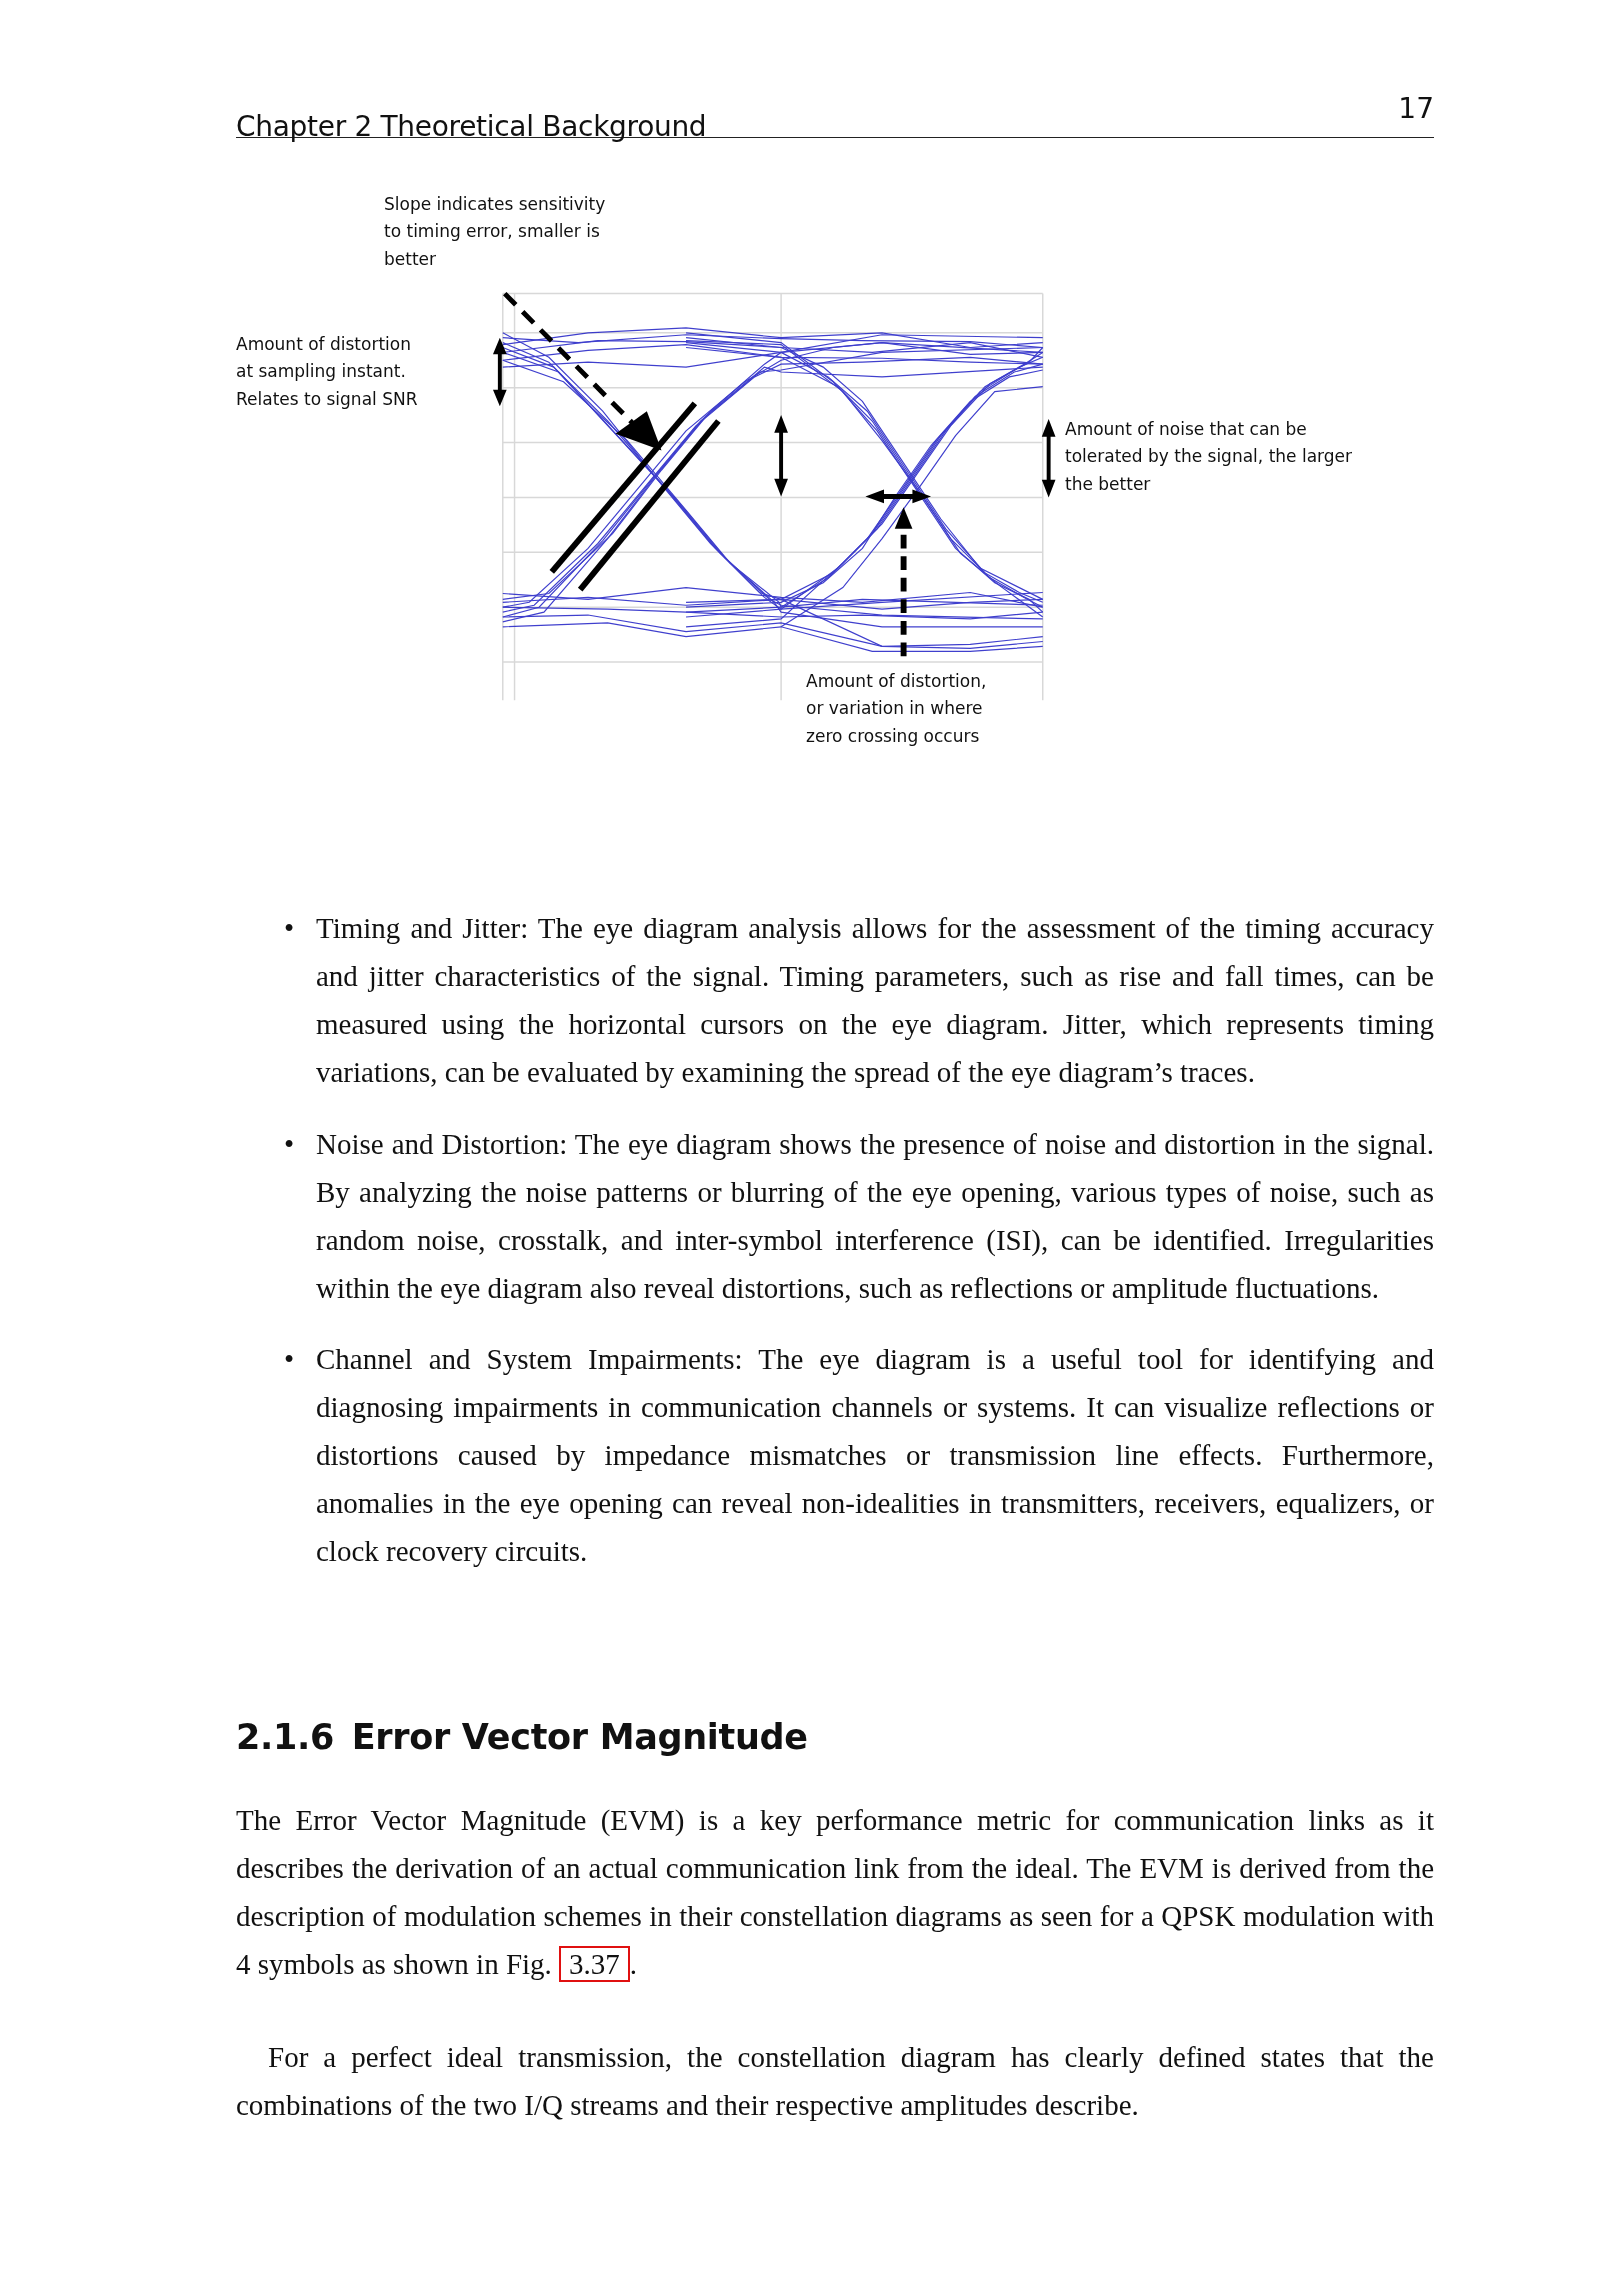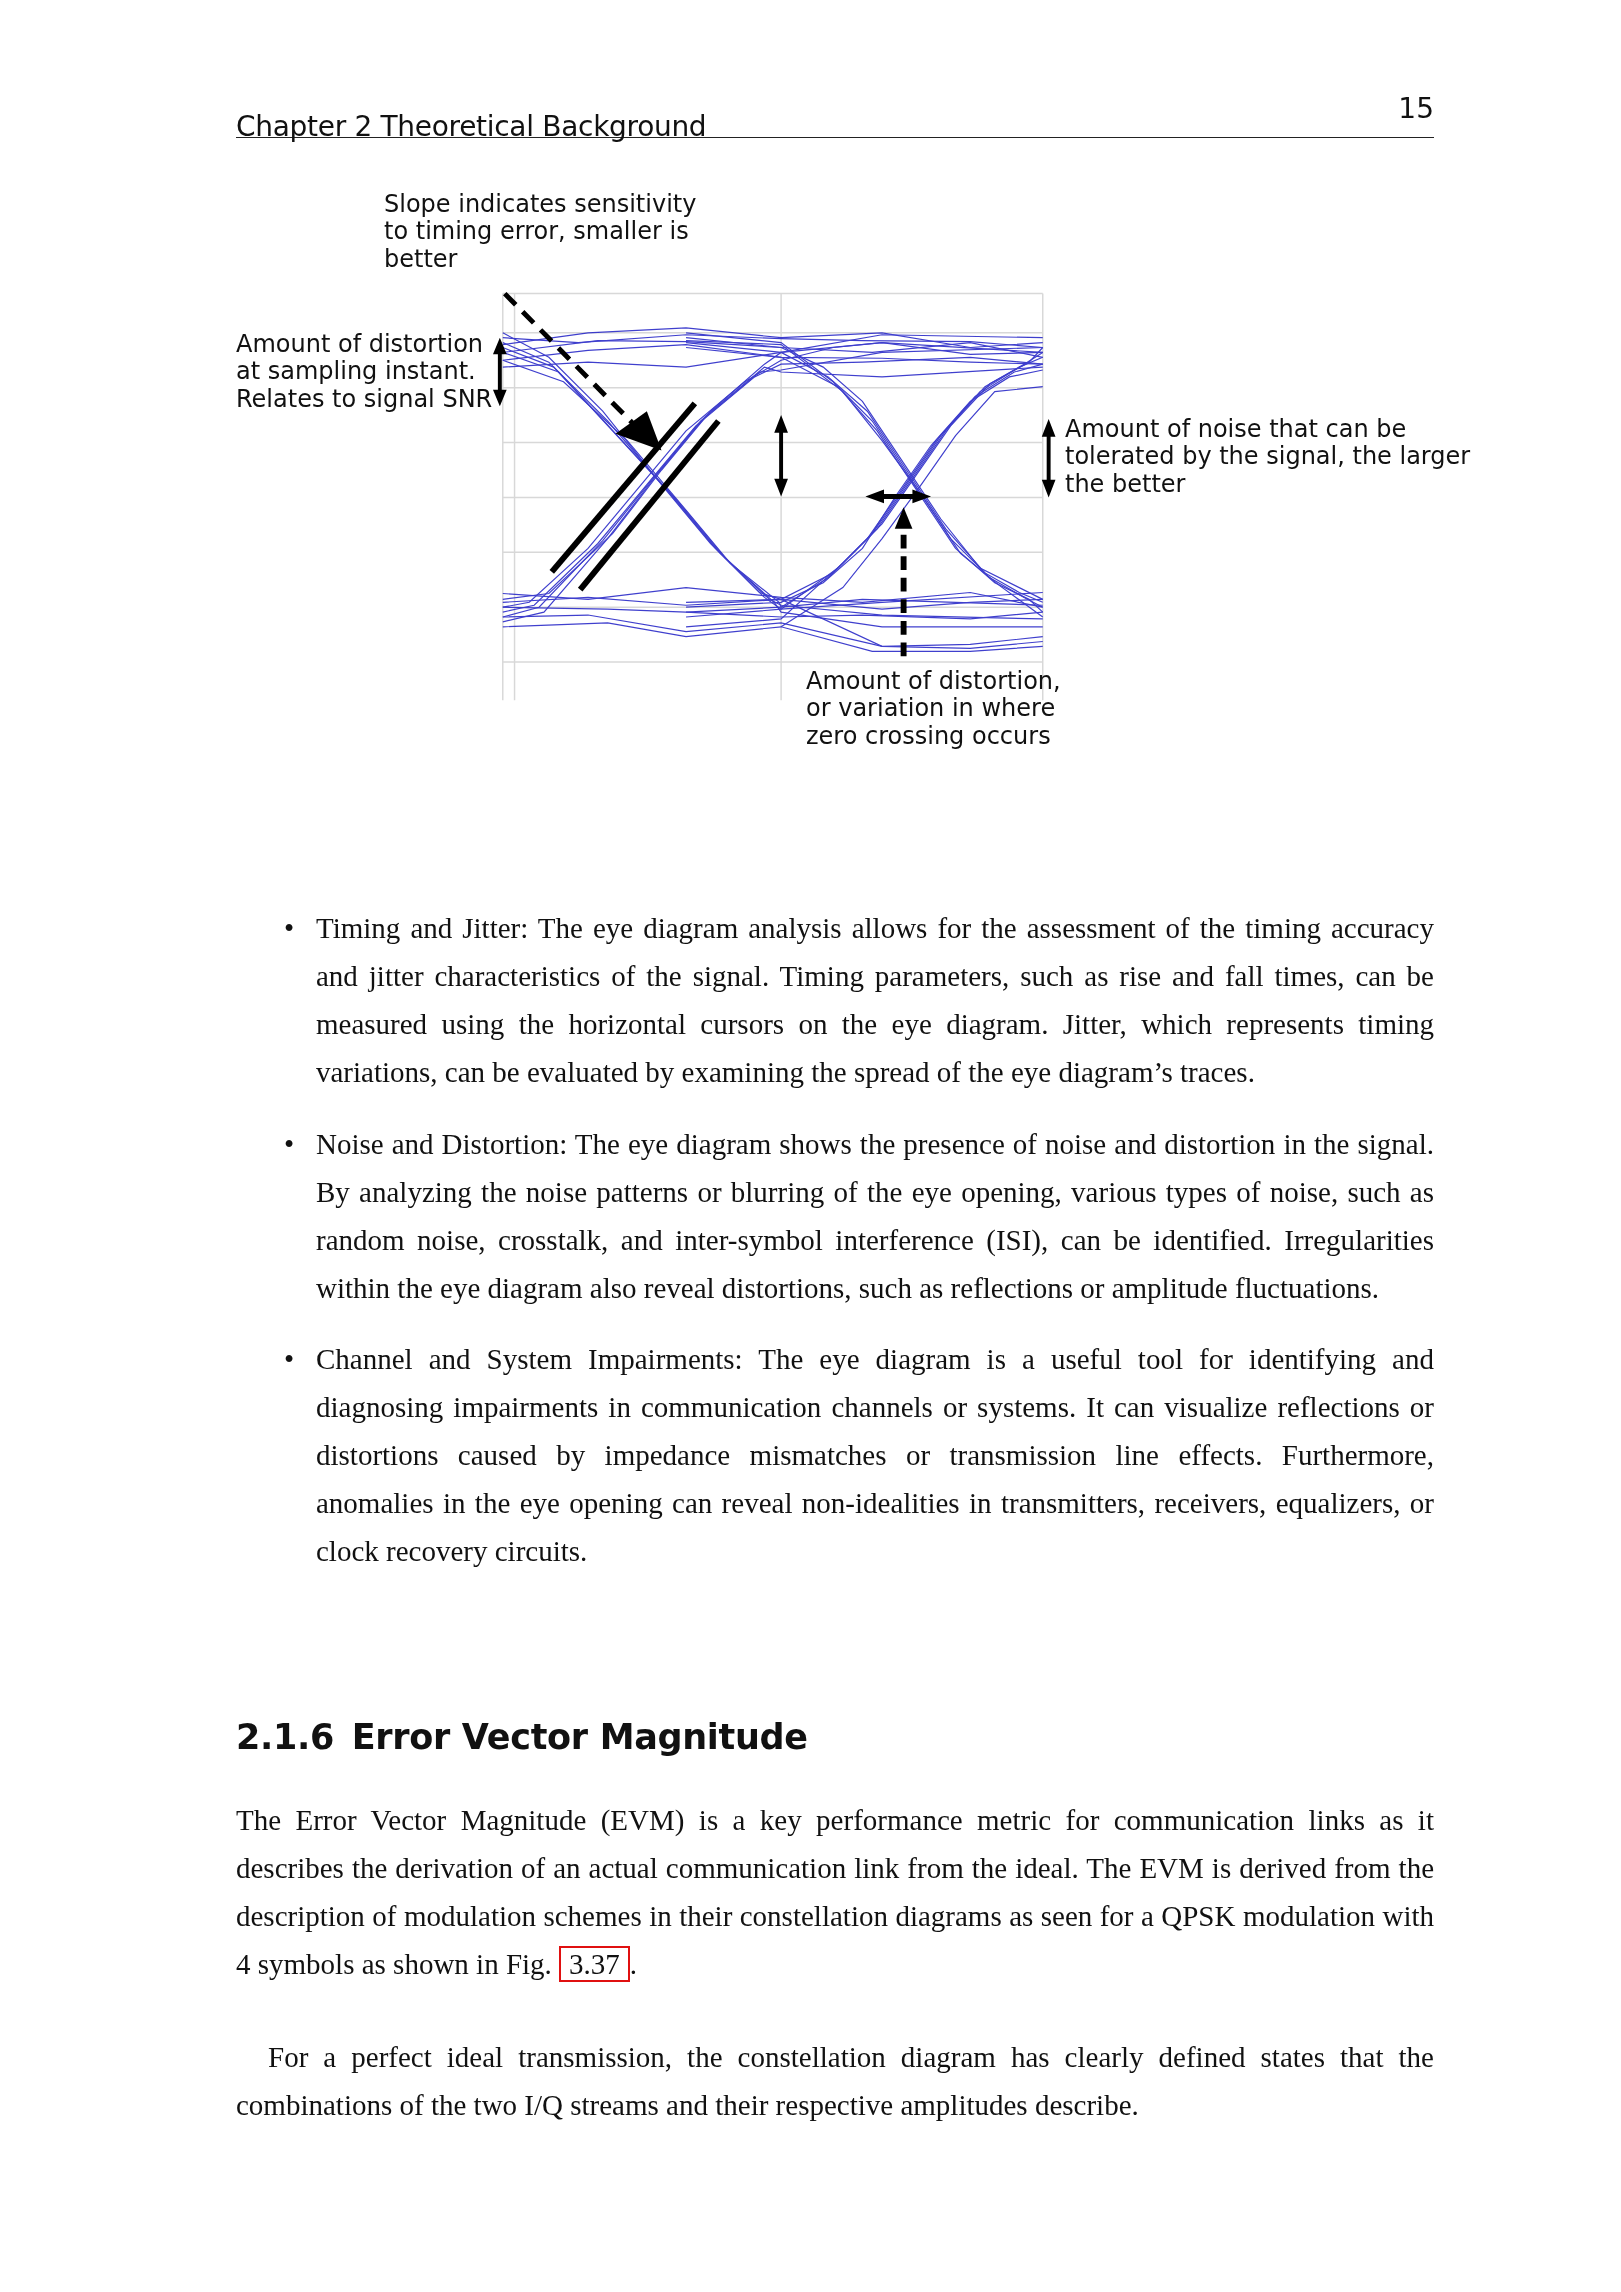--- a/index.html
+++ b/index.html
@@ -8,21 +8,21 @@
   .header {
     position: absolute; left: 236px; top: 92px; width: 1198px; height: 45px;
     border-bottom: 1.5px solid #222;
     font-family: "DejaVu Sans", sans-serif; font-size: 28px; color: #111;
   }
   .header .title { position: absolute; left: 0; top: 0; letter-spacing: -0.3px; margin-top: 18px; }
   .header .pageno { position: absolute; right: 0; top: 0; }
 
   .figure { position: absolute; left: 0; top: 176px; width: 1621px; height: 588px; }
   .annot {
-    position: absolute; font-family: "DejaVu Sans", sans-serif; font-size: 24px;
+    position: absolute; font-family: "DejaVu Sans", sans-serif; font-size: 17px;
     line-height: 27.4px; color: #111; white-space: pre-line;
   }
   .fig-svg { position: absolute; left: 0; top: 0; }
 
   .caption {
     position: absolute; left: 236px; top: 772px; width: 1198px;
     font-family: "Liberation Serif", serif; font-size: 29px; line-height: 39px; color: #111;
   }
   .caption .label { float: left; width: 162px; }
   .caption .text { margin-left: 162px; }
@@ -53,21 +53,21 @@
     border: 2px solid #e01010; padding: 0 8px; color: #111; text-decoration: none;
   }
 </style>
 </head>
 <body>
 
 <div class="page">
 
   <div class="header">
     <span class="title">Chapter 2  Theoretical Background</span>
-    <span class="pageno">15</span>
+    <span class="pageno">17</span>
   </div>
 
   <div class="figure">
     <svg class="fig-svg" width="1621" height="588" viewBox="0 180 1654 600">
       <defs>
         <marker id="ah" markerWidth="6" markerHeight="6" refX="5" refY="3" orient="auto" markerUnits="strokeWidth">
           <path d="M0,0 L6,3 L0,6 Z" fill="#000"></path>
         </marker>
       </defs>
 

